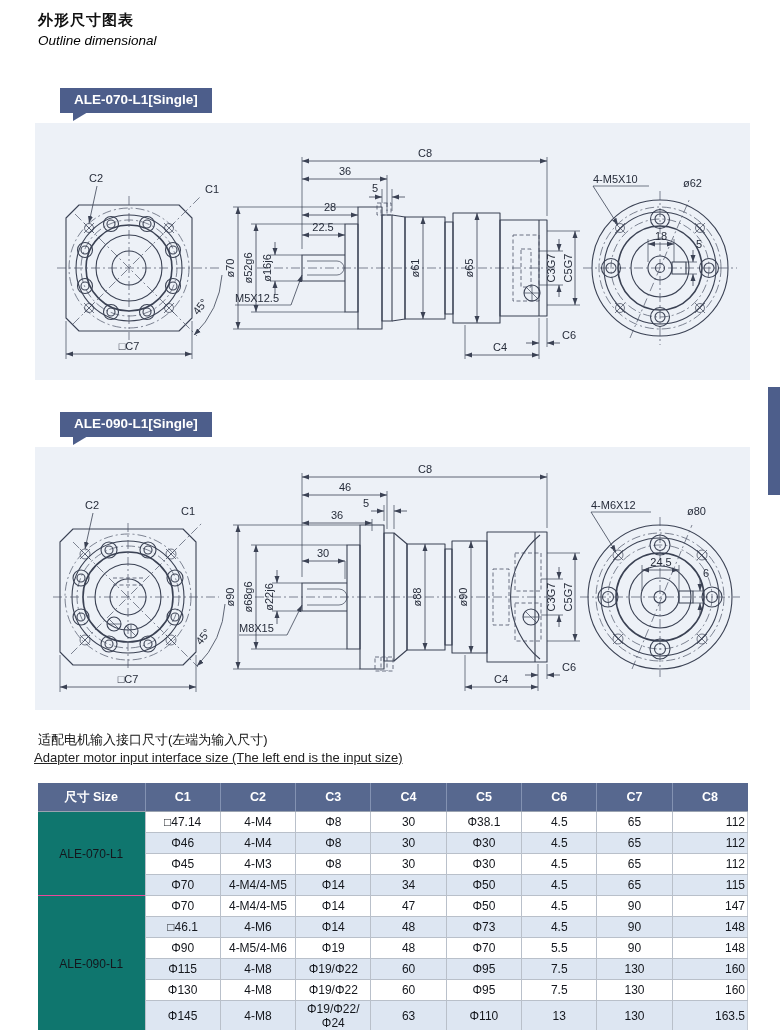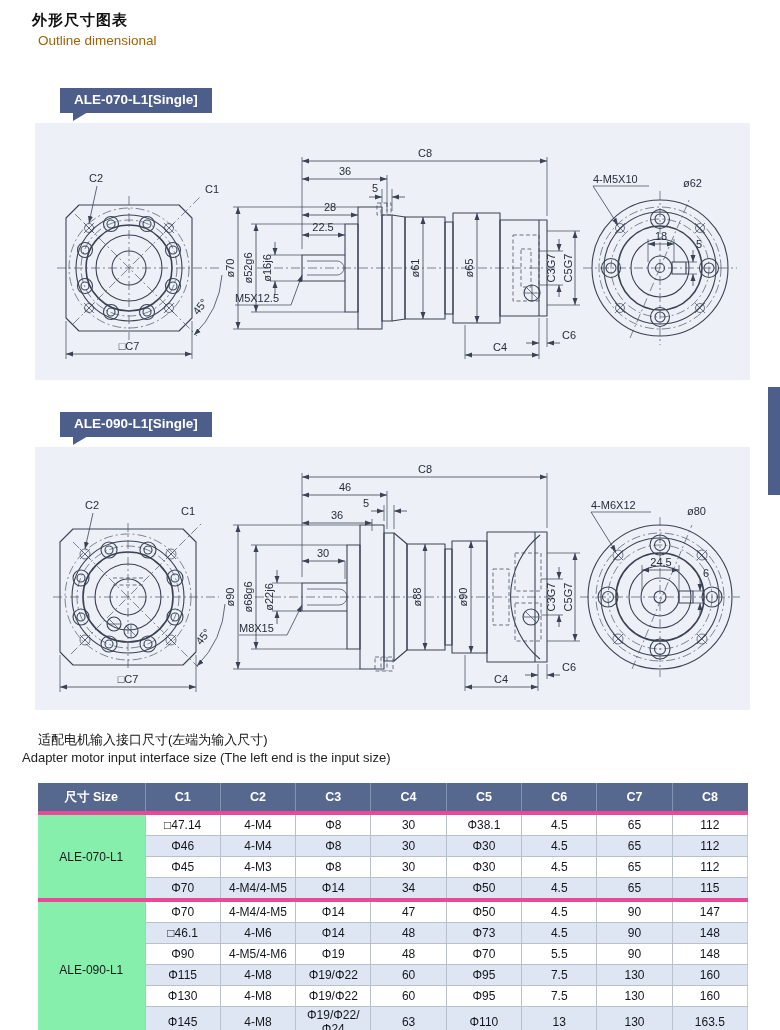--- a/index.html
+++ b/index.html
@@ -1,51 +1,51 @@
 <!DOCTYPE html>
 <html><head>
 <meta charset="utf-8">
 <style>
   html,body { margin:0; padding:0; }
   body {
     width:780px; height:1030px; position:relative; overflow:hidden;
     background:#ffffff; font-family:"Liberation Sans", sans-serif; color:#1a1a1a;
   }
-  .title-zh { position:absolute; left:32px; top:11px; font-size:15px; font-weight:bold; color:#111; letter-spacing:1px; }
-  .title-en { position:absolute; left:38px; top:33px; font-size:13.5px; color:#a16207; }
+  .title-zh { position:absolute; left:38px; top:11px; font-size:15px; font-weight:bold; color:#111; letter-spacing:1px; }
+  .title-en { position:absolute; left:38px; top:33px; font-size:13.5px; color:#000000;font-style:italic; }
 
   .model-label { position:absolute; left:38px; background:#4d5e8b; color:#fff;
     font-weight:bold; font-size:13.5px; padding:4px 14px 5px 14px; line-height:16px;margin-left:22px; }
   .model-label::after { content:""; position:absolute; left:13px; bottom:-8px; width:0; height:0;
     border-style:solid; border-width:9px 15px 0 0; border-color:#4d5e8b transparent transparent transparent; }
   #label-070 { top:88px; }
   #label-090 { top:412px; }
 
   .panel { position:absolute; left:35px; width:715px; background:#edf1f7; }
   #panel-070 { top:123px; height:257px; }
   #panel-090 { top:447px; height:263px; }
   .panel svg { display:block; }
 
   .side-tab { position:absolute; left:768px; top:387px; width:12px; height:108px; background:#4d5e8b; }
 
   .note-zh { position:absolute; left:38px; top:731px; font-size:13px; color:#111;text-align:center; }
-  .note-en { position:absolute; left:22px; top:750px; font-size:13px; color:#222; }
+  .note-en { position:absolute; left:34px; top:750px; font-size:13px; color:#222;text-decoration:underline; }
 
   table.dims { position:absolute; left:38px; top:783px; width:710px;
     border-collapse:collapse; table-layout:fixed; font-size:12px; color:#14171d; }
   table.dims col.c-size { width:107px; }
   table.dims thead th { background:#57688f; color:#fff; font-weight:bold; font-size:12.5px;
     height:28px; padding:0; border-right:1px solid #8392b2; border-bottom:1px solid #9aa3b0; }
   table.dims thead th:last-child { border-right:none; }
   table.dims tbody td { text-align:center; height:18px; padding:1px 2px;
     border:1px solid #b9c0ca; background:#fff; }
   table.dims tbody tr.alt td { background:#dde6f2; }
-  table.dims tbody td.group-cell { background:#86efac; border-left:none; border-bottom:none; font-size:12px; }
-  table.dims tbody td:last-child { border-right:1px solid #c7cdd6; }
-  table.dims tbody tr.group-start td { border-top:4px solid #ec4899; }
+  table.dims tbody td.group-cell { background:#0f766e; border-left:none; border-bottom:none; font-size:12px; }
+  table.dims tbody td:last-child { border-right:1px solid #c7cdd6;text-align:right; }
+  table.dims tbody tr.group-start td { border-top:1px solid #ec4899; }
   table.dims tbody tr:last-child td { border-bottom:2px solid #a3a3a3; }
 
   
   .ol  { stroke:#3b4254; stroke-width:1.1; fill:none; stroke-linejoin:round; }
   .ol2 { stroke:#3b4254; stroke-width:1.6; fill:none; }
   .thin{ stroke:#3b4254; stroke-width:0.7; fill:none; }
   .cl  { stroke:#4a5264; stroke-width:0.7; fill:none; stroke-dasharray:9 3 2 3; }
   .hid { stroke:#4a5264; stroke-width:0.8; fill:none; stroke-dasharray:4 2.5; }
   .dim { stroke:#3b4254; stroke-width:0.8; fill:none; }
   .aE { marker-end:url(#aE); }

